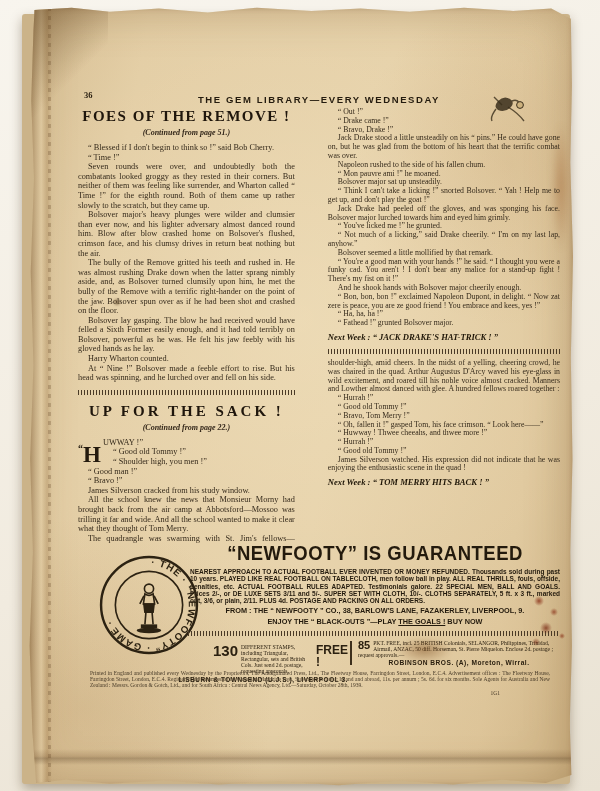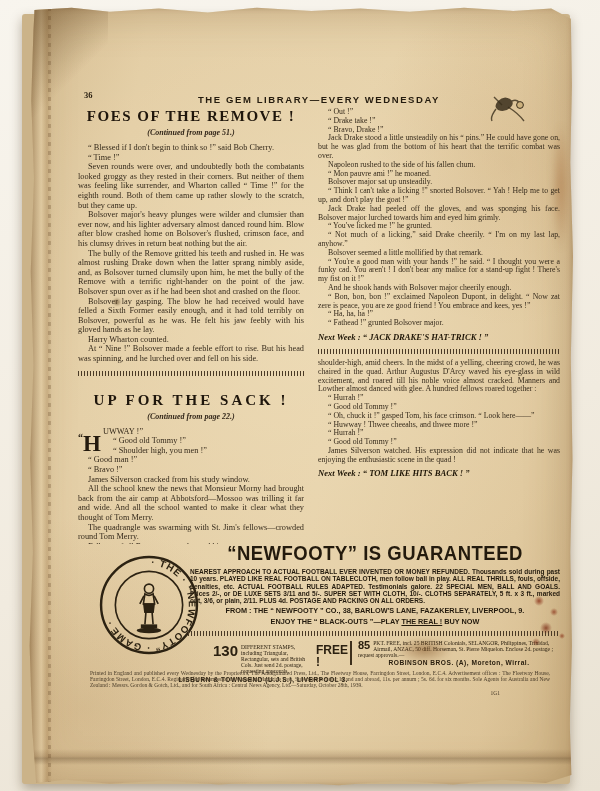--- a/index.html
+++ b/index.html
@@ -40,25 +40,25 @@
     background:radial-gradient(closest-side,rgba(150,85,35,.4),rgba(0,0,0,0));filter:blur(3px);}
 
   .page-body{position:absolute;left:50px;top:82px;width:482px;}
   .header-row{position:relative;height:14px;text-align:center;}
   .pagenum{position:absolute;left:6px;top:1px;font:bold 8.5px "Liberation Serif",serif;color:#2a2012;}
   .header-title{font:bold 9.5px "Liberation Sans",sans-serif;letter-spacing:1.6px;color:#241b0e;}
 
   .columns{display:flex;gap:14px;margin-top:5px;height:436px;overflow:hidden;}
   .col{text-align:justify;}
   .col-l{width:226px;font-size:8.3px;line-height:9.6px;}
-  .col-r{width:242px;font-size:7.8px;line-height:8.8px;}
+  .col-r{width:242px;font-size:7.8px;line-height:8.8px;margin-left:19px;}
   .col p{margin:0;text-indent:10px;}
   .col p.no-indent{text-indent:0;}
   .story-title{font:bold 15px "Liberation Serif",serif;letter-spacing:1.5px;text-align:center;color:#1f160c;text-indent:0;}
-  .t2{letter-spacing:3px;margin-top:16px;}
+  .t2{letter-spacing:3px;margin-top:8px;}
   .continued{font:italic bold 8px "Liberation Serif",serif;text-align:center;margin:3px 0 6px;color:#33271a;}
   .hatch{height:5px;margin:7px 0 5px;
     background:repeating-linear-gradient(90deg,#4a3a26 0 1px,rgba(0,0,0,0) 1px 3px);}
   .next-week{font:bold italic 8.6px "Liberation Serif",serif;margin-top:4px !important;text-indent:0 !important;color:#201708;}
   .dropwrap{float:left;font:bold 23px/19px "Liberation Serif",serif;margin:1px 2px 0 0;color:#241a0e;}
   .dropwrap .dq{font-size:10px;vertical-align:10px;}
 
   .ad-area{position:absolute;left:50px;top:536px;width:482px;color:#231a0d;}
   .newfooty-logo{position:absolute;left:20px;top:11px;width:102px;height:102px;}
   .ad-headline{margin-left:112px;text-align:center;font:bold 18.5px "Liberation Sans",sans-serif;letter-spacing:.5px;transform:scaleY(1.08);}
@@ -136,47 +136,48 @@
         <p>“ Bravo !”</p>
         <p>James Silverson cracked from his study window.</p>
         <p>All the school knew the news that Monsieur Morny had brought back from the air camp at Abbotsford—Mossoo was trilling it far and wide.  And all the school wanted to make it clear what they thought of Tom Merry.</p>
         <p>The quadrangle was swarming with St. Jim's fellows—crowded round Tom Merry.</p>
         <p>Fellows of all Forms swarmed round him.</p>
         <p>Kildare and Darrell of the Sixth hoisted him</p>
       </div>
 
       <div class="col col-r">
         <p>“ Out !”</p>
-        <p>“ Drake take !”</p>
+        <p>“ Drake came !”</p>
         <p>“ Bravo, Drake !”</p>
         <p>Jack Drake stood a little unsteadily on his “ pins.”  He could have gone on, but he was glad from the bottom of his heart that the terrific combat was over.</p>
         <p>Napoleon rushed to the side of his fallen chum.</p>
         <p>“ Mon pauvre ami !” he moaned.</p>
         <p>Bolsover major sat up unsteadily.</p>
         <p>“ Think I can't take a licking !” snorted Bolsover.  “ Yah !  Help me to get up, and don't play the goat !”</p>
         <p>Jack Drake had peeled off the gloves, and was sponging his face.  Bolsover major lurched towards him and eyed him grimly.</p>
         <p>“ You've licked me !” he grunted.</p>
         <p>“ Not much of a licking,” said Drake cheerily.  “ I'm on my last lap, anyhow.”</p>
         <p>Bolsover seemed a little mollified by that remark.</p>
         <p>“ You're a good man with your hands !” he said.  “ I thought you were a funky cad.  You aren't !  I don't bear any malice for a stand-up fight !  There's my fist on it !”</p>
         <p>And he shook hands with Bolsover major cheerily enough.</p>
         <p>“ Bon, bon, bon !” exclaimed Napoleon Dupont, in delight.  “ Now zat zere is peace, you are ze good friend !  You embrace and kees, yes !”</p>
         <p>“ Ha, ha, ha !”</p>
         <p>“ Fathead !” grunted Bolsover major.</p>
         <p class="next-week"><span>Next Week :</span> <span>“ JACK DRAKE'S HAT-TRICK ! ”</span></p>
         <div class="hatch"></div>
         <p class="no-indent">shoulder-high, amid cheers.  In the midst of a yelling, cheering crowd, he was chaired in the quad.  Arthur Augustus D'Arcy waved his eye-glass in wild excitement, and roared till his noble voice almost cracked.  Manners and Lowther almost danced with glee.  A hundred fellows roared together :</p>
         <p>“ Hurrah !”</p>
         <p>“ Good old Tommy !”</p>
-        <p>“ Oh, chuck it !” gasped Tom, his face crimson.  “ Look here——”</p>
+        <p>“ Bravo, Tom Merry !”</p>
+        <p>“ Oh, fallen it !” gasped Tom, his face crimson.  “ Look here——”</p>
         <p>“ Huwway !  Thwee cheeahs, and thwee more !”</p>
         <p>“ Hurrah !”</p>
         <p>“ Good old Tommy !”</p>
         <p>James Silverson watched.  His expression did not indicate that he was enjoying the enthusiastic scene in the quad !</p>
-        <p class="next-week"><span>Next Week :</span> <span>“ TOM LIKE HITS BACK ! ”</span></p>
+        <p class="next-week"><span>Next Week :</span> <span>“ TOM MERRY HITS BACK ! ”</span></p>
       </div>
     </div>
   </div>
 
   <div class="ad-area">
     <svg class="newfooty-logo" viewBox="0 0 100 100">
       <circle cx="50" cy="50" r="47" fill="none" stroke="#2c2212" stroke-width="2.4"></circle>
       <circle cx="50" cy="50" r="33" fill="none" stroke="#2c2212" stroke-width="1.6"></circle>
       <path id="lc" d="M50,11 a39,39 0 1,1 -0.01,0" fill="none"></path>
       <text font-family="Liberation Sans, sans-serif" font-size="9.5" font-weight="bold" fill="#2c2212" letter-spacing="1">
@@ -188,21 +189,21 @@
         <path d="M45,49 h10 l-1,8 h-8 z" fill="#2c2212"></path>
         <path d="M47,57 l-1,12 M53,57 l1,12"></path>
         <path d="M45,41 l-4,8 M55,41 l4,8"></path>
         <rect x="42" y="69" width="16" height="4" fill="#2c2212" stroke="none"></rect>
         <ellipse cx="50" cy="75" rx="12" ry="2.6" fill="#2c2212" stroke="none"></ellipse>
       </g>
     </svg>
     <div class="ad-headline">“NEWFOOTY” IS GUARANTEED</div>
     <div class="ad-body">NEAREST APPROACH TO ACTUAL FOOTBALL EVER INVENTED OR MONEY REFUNDED.  Thousands sold during past 10 years.  PLAYED LIKE REAL FOOTBALL ON TABLECLOTH, men follow ball in play.  ALL REAL THRILLS, fouls, offside, penalties, etc.  ACTUAL FOOTBALL RULES ADAPTED.  Testimonials galore.  22 SPECIAL MEN, BALL AND GOALS.  Prices 2/-, or DE LUXE SETS 3/11 and 5/-.  SUPER SET WITH CLOTH, 10/-.  CLOTHS SEPARATELY, 5 ft. x 3 ft., marked out, 3/6, or plain, 2/11.  PLUS 4d. POSTAGE AND PACKING ON ALL ORDERS.</div>
     <div class="ad-from">FROM : THE “ NEWFOOTY ” CO., 38, BARLOW'S LANE, FAZAKERLEY, LIVERPOOL, 9.</div>
-    <div class="ad-enjoy"><span>ENJOY THE “ BLACK-OUTS ”—PLAY </span><span class="ul">THE REAL !</span><span>  BUY NOW</span></div>
+    <div class="ad-enjoy"><span>ENJOY THE “ BLACK-OUTS ”—PLAY </span><span class="ul">THE GOALS !</span><span>  BUY NOW</span></div>
   </div>
   <div class="hatch hatch-ad"></div>
 
   <div class="stamps">
     <div class="stamp-left">
       <div class="sl-row">
         <span class="sl-num">130</span>
         <span class="sl-text">DIFFERENT STAMPS, including Triangular, Rectangular, sets and British Cols. Just send 2d. postage, requesting approvals.</span>
         <span class="sl-free">FREE !</span>
       </div>

